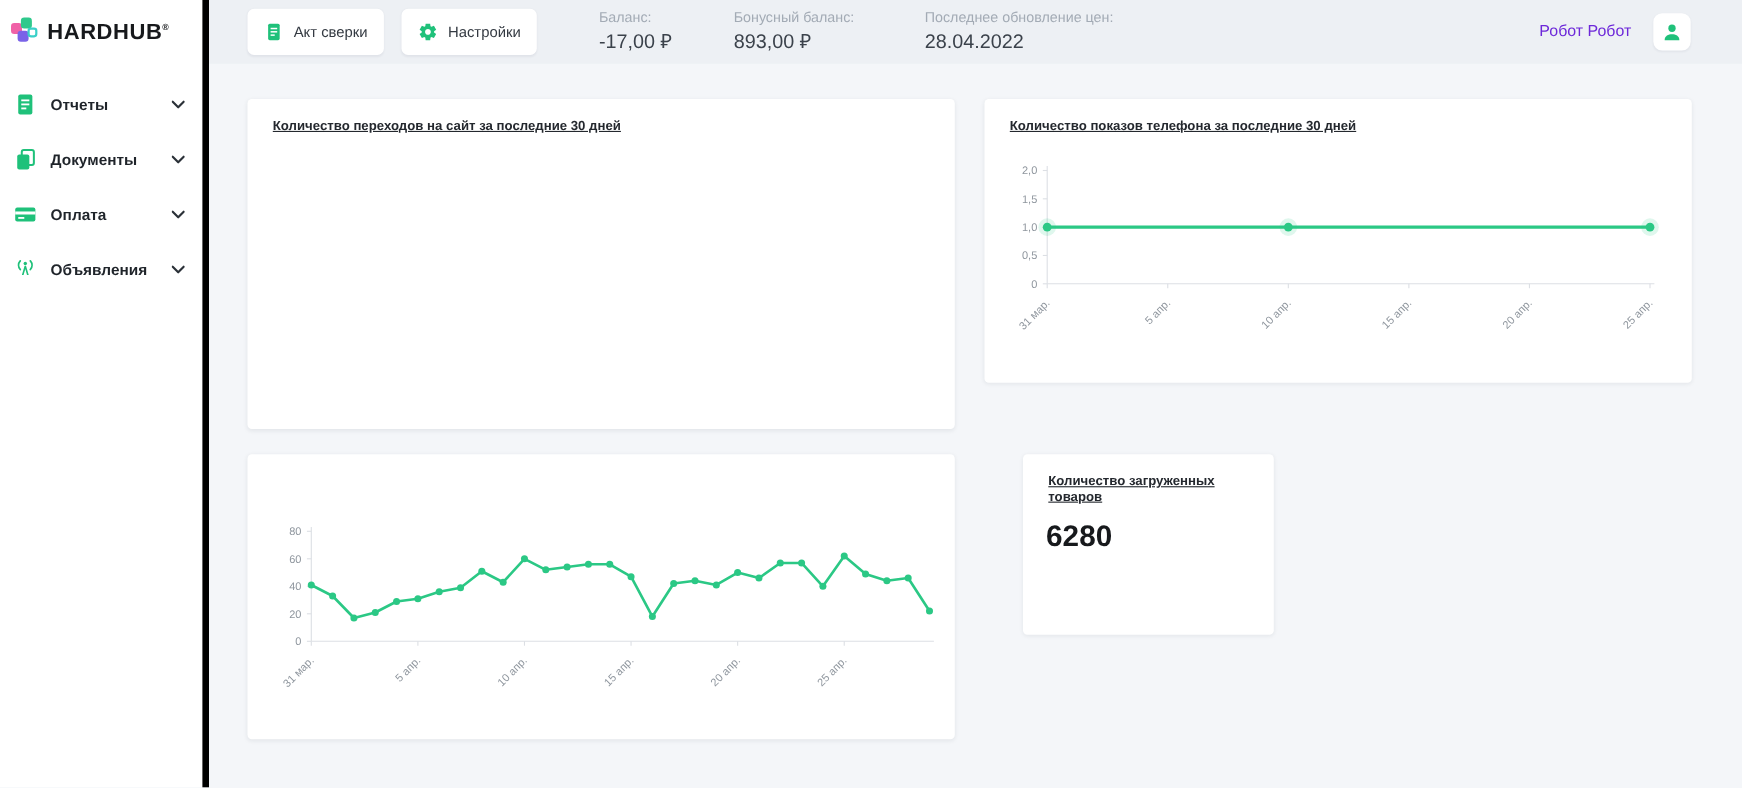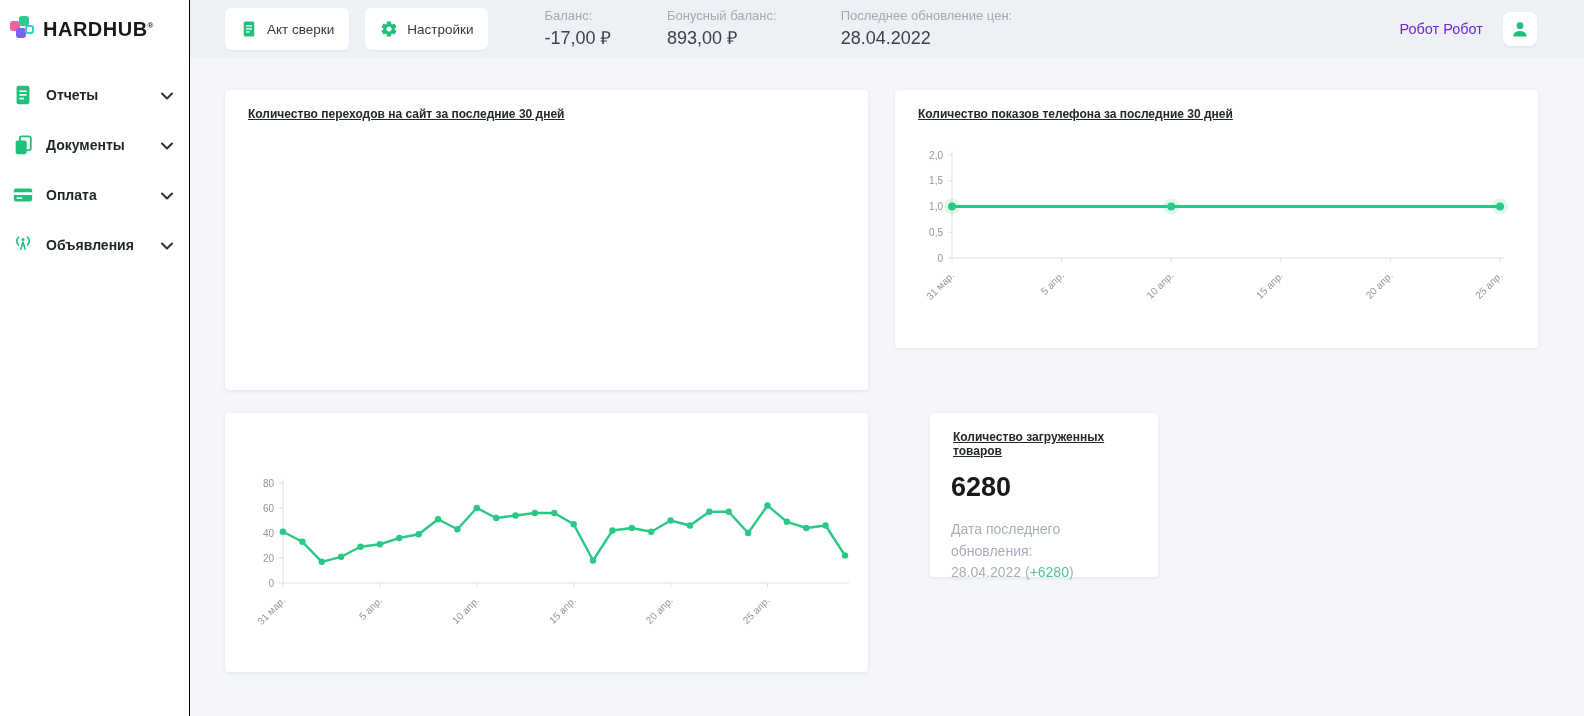--- a/index.html
+++ b/index.html
@@ -2,21 +2,21 @@
 <html><head>
 <meta charset="utf-8">
 <style>
   * { box-sizing: border-box; margin: 0; padding: 0; }
   html,body { width:1584px; height:716px; overflow:hidden; }
   body { font-family:"Liberation Sans", sans-serif; background:#f4f6f9; }
   .app { position:relative; width:1584px; height:716px; background:#f4f6f9; }
 
   
   .sidebar { position:absolute; left:0; top:0; width:190px; height:716px;
-             background:#ffffff; border-right:1px solid #000000; z-index:3; }
+             background:#ffffff; border-right:6px solid #000000; z-index:3; }
   .logo-row { display:flex; align-items:center; gap:7px; padding:16px 10px 14px 10px; }
   .logo-mark { position:relative; width:26px; height:26px; flex:0 0 auto; }
   .logo-mark i { position:absolute; border-radius:3px; }
   .brand-name { font-size:20px; font-weight:700; letter-spacing:.5px; color:#17191c; }
   .brand-reg { font-size:8px; vertical-align:super; color:#17191c; font-weight:700; }
   .nav { padding-top:14px; }
   .nav-item { display:flex; align-items:center; height:50px; padding:0 16px 0 12px;
               cursor:pointer; }
   .nav-item .ic { width:22px; height:22px; margin-right:12px; flex:0 0 auto; }
   .nav-item .lbl { flex:1; font-size:14px; font-weight:600; color:#1f242a; }
@@ -294,20 +294,16 @@
             <circle cx="581.2413793103449" cy="65" r="3.2" fill="#2bc885"></circle>
             <circle cx="600.6206896551724" cy="62.5" r="3.2" fill="#2bc885"></circle>
             <circle cx="620" cy="92.5" r="3.2" fill="#2bc885"></circle>
           </svg>
         </div>
     </section>
 
     <section class="card" id="card-count">
       <h3 class="card-title">Количество загруженных товаров</h3>
       <div class="count-value">6280</div>
-      <div class="count-caption">
-        <div>Дата последнего обновления:</div>
-        <div><span>28.04.2022 (</span><span class="delta">+6280</span><span>)</span></div>
-      </div>
     </section>
 
   </main>
 </div>
 
 </body></html>

